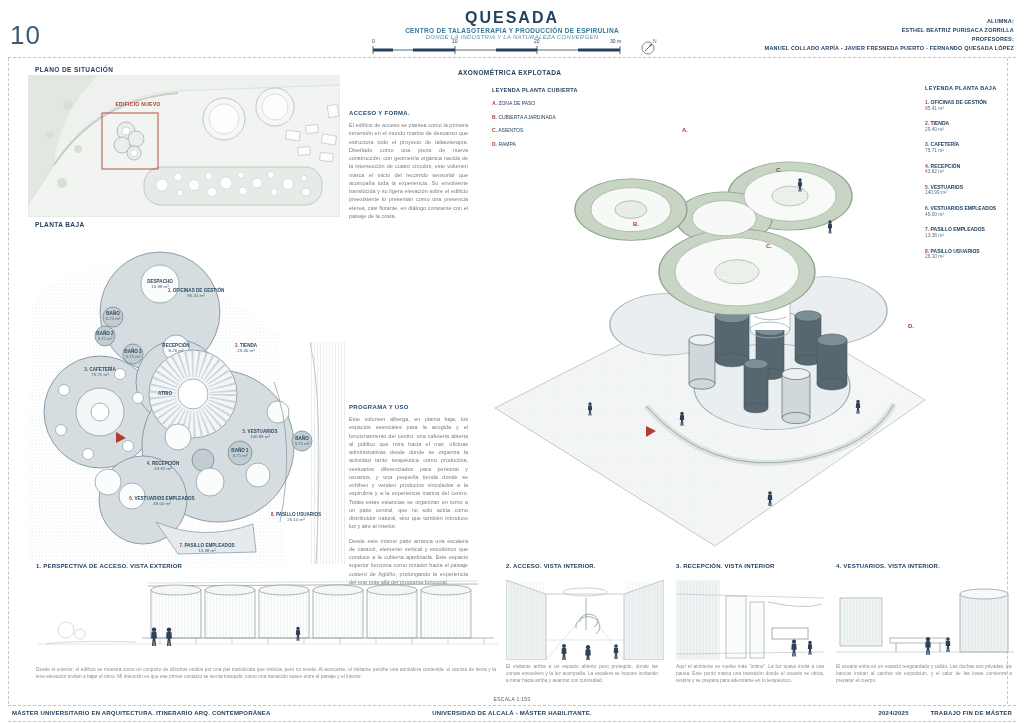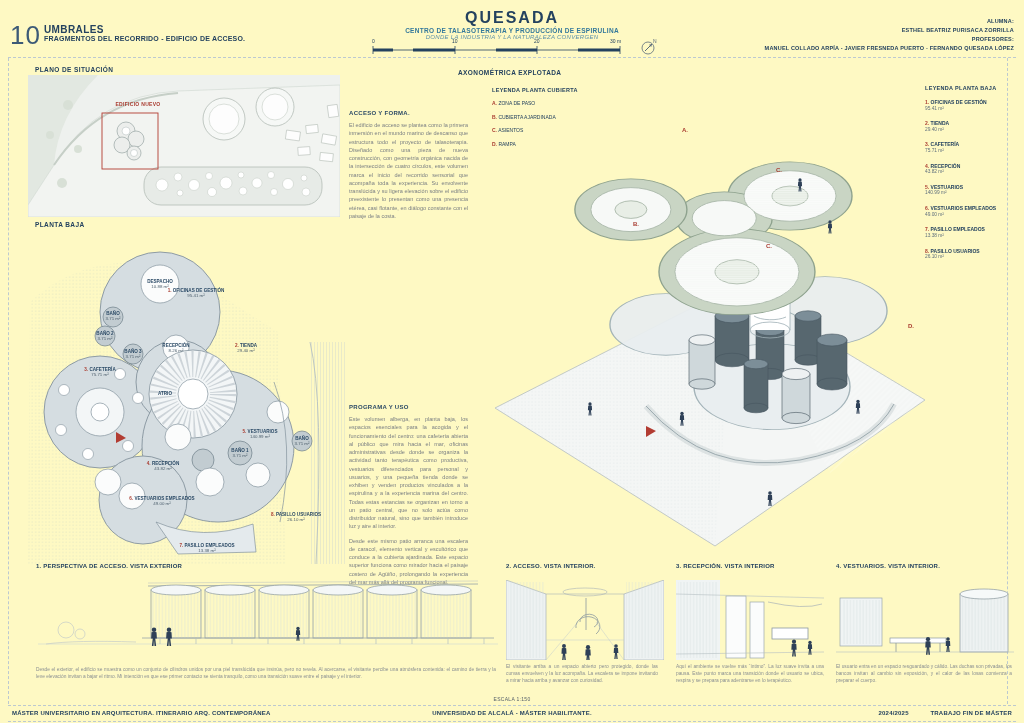--- a/index.html
+++ b/index.html
@@ -1,16 +1,16 @@
 <!DOCTYPE html>
 <html><head>
 <meta charset="utf-8">
 <style>
   html,body{margin:0;padding:0;background:#e8e8e6;}
-  .sheet{position:relative;width:1024px;height:723px;background:#fef9c3;overflow:hidden;
+  .sheet{position:relative;width:1024px;height:723px;background:#ffffff;overflow:hidden;
          font-family:"Liberation Sans",sans-serif;color:#24425f;}
   .abs{position:absolute;}
   .red{color:#a93c30;}
   .teal{color:#33789b;}
   
   .pagenum{font-size:26px;font-weight:400;color:#3c5a77;letter-spacing:1px;}
   .series-t{font-size:10px;font-weight:bold;letter-spacing:.4px;}
   .series-s{font-size:7px;font-weight:bold;letter-spacing:.2px;}
   .proj-t{font-size:16px;font-weight:bold;letter-spacing:2px;text-align:center;}
   .proj-s{font-size:6.5px;font-weight:bold;text-align:center;letter-spacing:.3px;}
@@ -34,24 +34,20 @@
   .escala{font-size:5px;color:#55606a;letter-spacing:.3px;}
   svg{display:block;}
   .tick-lbl{font-size:5px;position:absolute;color:#24425f;}
 </style>
 </head>
 <body>
 
 <div class="sheet">
 
   <div class="abs pagenum" style="left:10px;top:20px;">10</div>
-  <div class="abs" style="left:44px;top:24px;">
-    <div class="series-t">UMBRALES</div>
-    <div class="series-s">FRAGMENTOS DEL RECORRIDO - EDIFICIO DE ACCESO.</div>
-  </div>
 
   <div class="abs" style="left:362px;top:9px;width:300px;">
     <div class="proj-t">QUESADA</div>
     <div class="proj-s teal">CENTRO DE TALASOTERAPIA Y PRODUCCIÓN DE ESPIRULINA</div>
     <div class="proj-g">DONDE LA INDUSTRIA Y LA NATURALEZA CONVERGEN</div>
   </div>
 
   <div class="abs" style="left:372px;top:38px;width:260px;height:16px;">
     <span class="tick-lbl" style="left:0;top:0;">0</span>
     <span class="tick-lbl" style="left:80px;top:0;">10</span>

